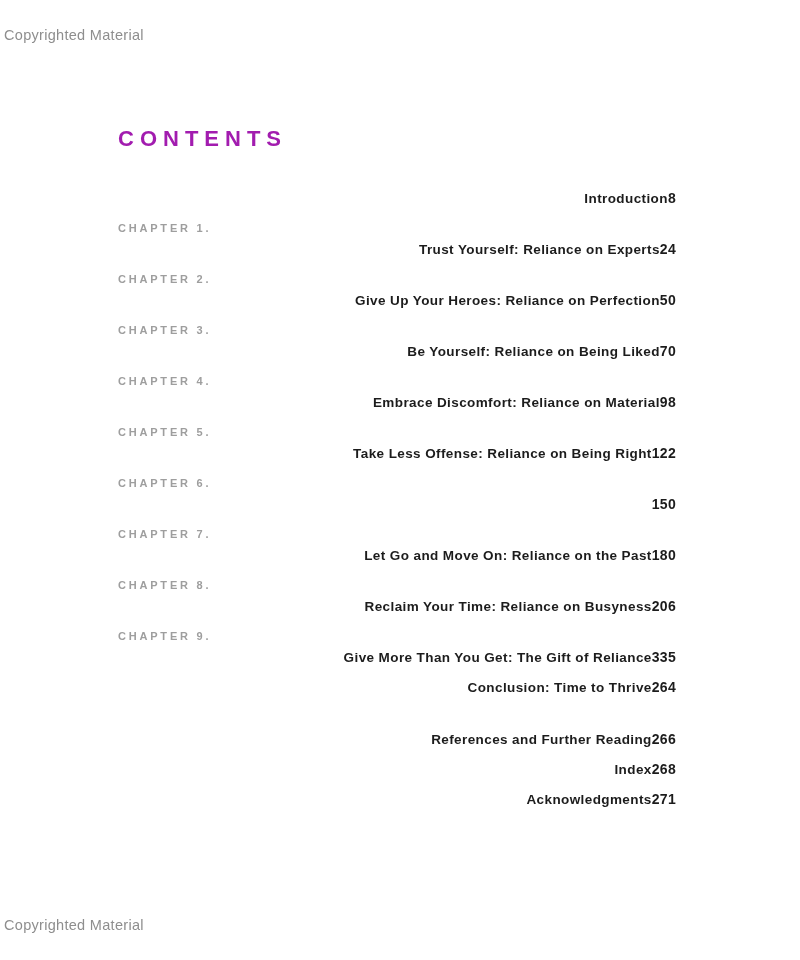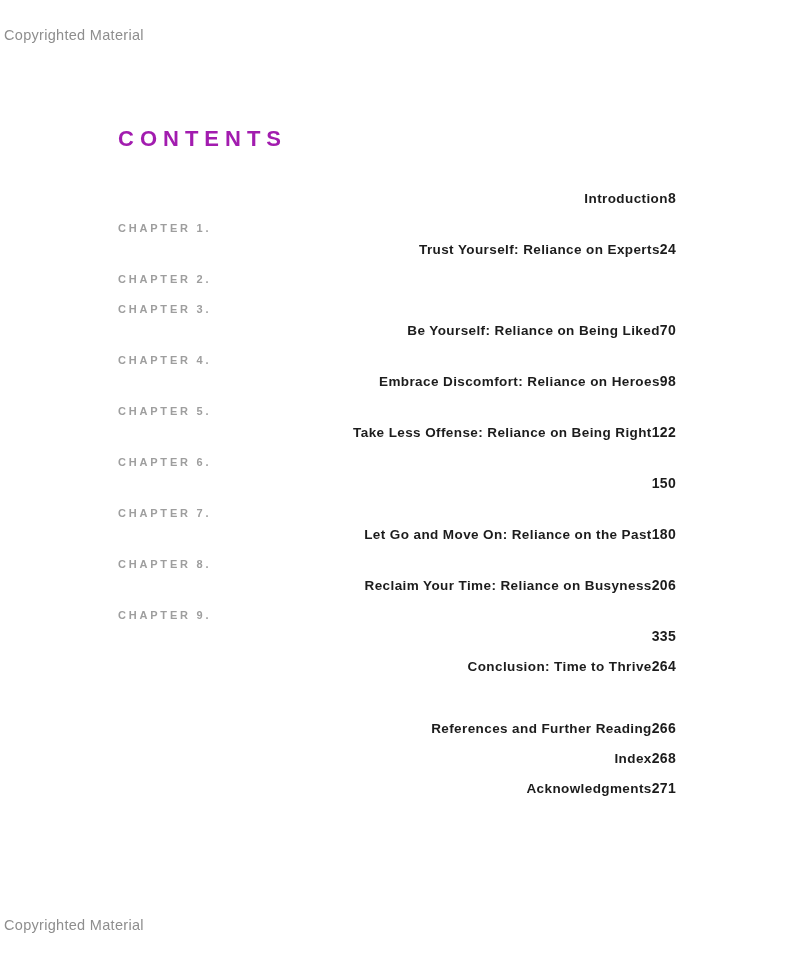--- a/index.html
+++ b/index.html
@@ -34,21 +34,21 @@
   .toc-title {
     color: #a21caf;
     font-size: 22px;
     font-weight: bold;
     letter-spacing: 6px;
     margin: 0 0 37px 0;
     line-height: 24px;
   }
   .entry { margin-bottom: 9px; }
   .entry.sp-lg { }
-  .entry.sp-xl { margin-top: 41px; }
+  .entry.sp-xl { margin-top: 31px; }
   .chapter-label {
     color: #9e9e9e;
     font-size: 11px;
     font-weight: bold;
     letter-spacing: 2.8px;
     line-height: 21px;
   }
   .row {
     display: flex;
     justify-content: flex-end;
@@ -87,34 +87,38 @@
   <div class="entry">
     <div class="chapter-label">CHAPTER 1.</div>
     <div class="row">
       <span class="entry-title">Trust Yourself: Reliance on Experts</span>
       <span class="page-num">24</span>
     </div>
   </div>
 
   <div class="entry">
     <div class="chapter-label">CHAPTER 2.</div>
+    <div class="row">
+      <span class="entry-title">Give Up Your Heroes: Reliance on Perfection</span>
+      <span class="page-num">50</span>
+    </div>
   </div>
 
   <div class="entry">
     <div class="chapter-label">CHAPTER 3.</div>
     <div class="row">
       <span class="entry-title">Be Yourself: Reliance on Being Liked</span>
       <span class="page-num">70</span>
     </div>
   </div>
 
   <div class="entry">
     <div class="chapter-label">CHAPTER 4.</div>
     <div class="row">
-      <span class="entry-title">Embrace Discomfort: Reliance on Heroes</span>
+      <span class="entry-title">Embrace Discomfort: Reliance on Material</span>
       <span class="page-num">98</span>
     </div>
   </div>
 
   <div class="entry">
     <div class="chapter-label">CHAPTER 5.</div>
     <div class="row">
       <span class="entry-title">Take Less Offense: Reliance on Being Right</span>
       <span class="page-num">122</span>
     </div>
@@ -139,20 +143,21 @@
     <div class="chapter-label">CHAPTER 8.</div>
     <div class="row">
       <span class="entry-title">Reclaim Your Time: Reliance on Busyness</span>
       <span class="page-num">206</span>
     </div>
   </div>
 
   <div class="entry">
     <div class="chapter-label">CHAPTER 9.</div>
     <div class="row">
+      <span class="entry-title">Give More Than You Get: The Gift of Reliance</span>
       <span class="page-num">335</span>
     </div>
   </div>
 
   <div class="entry sp-lg">
     <div class="row">
       <span class="entry-title">Conclusion: Time to Thrive</span>
       <span class="page-num">264</span>
     </div>
   </div>

